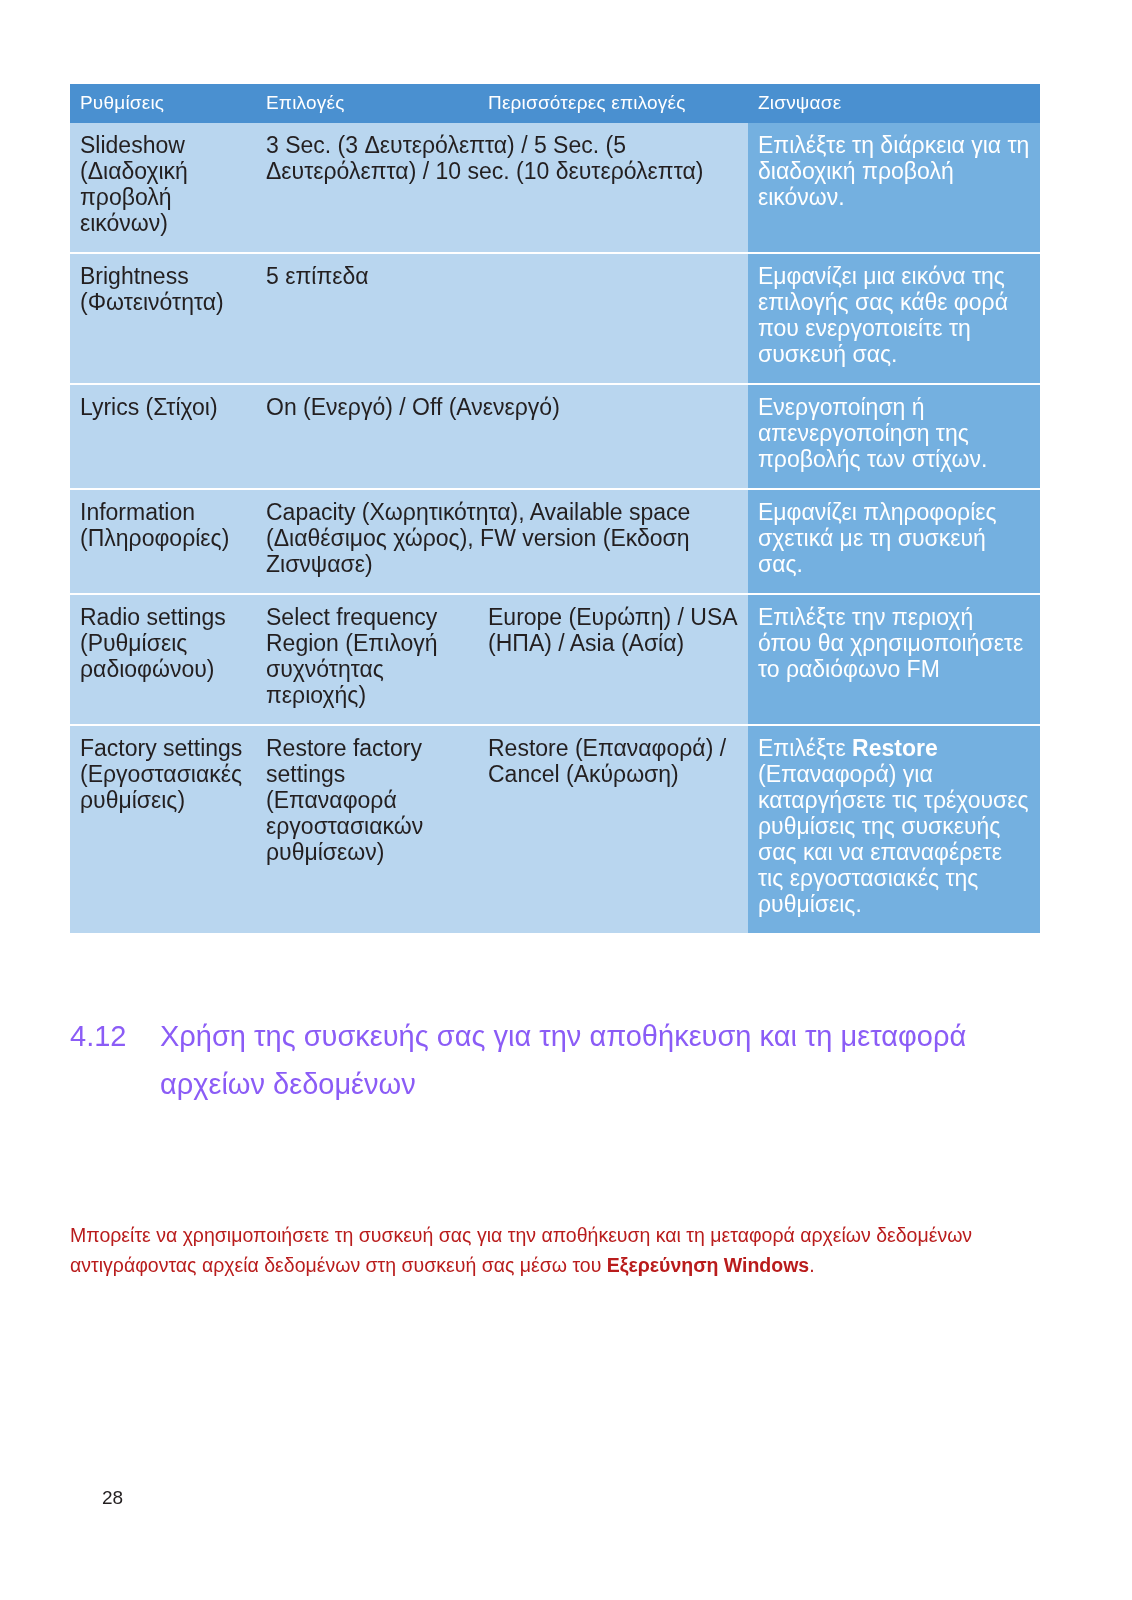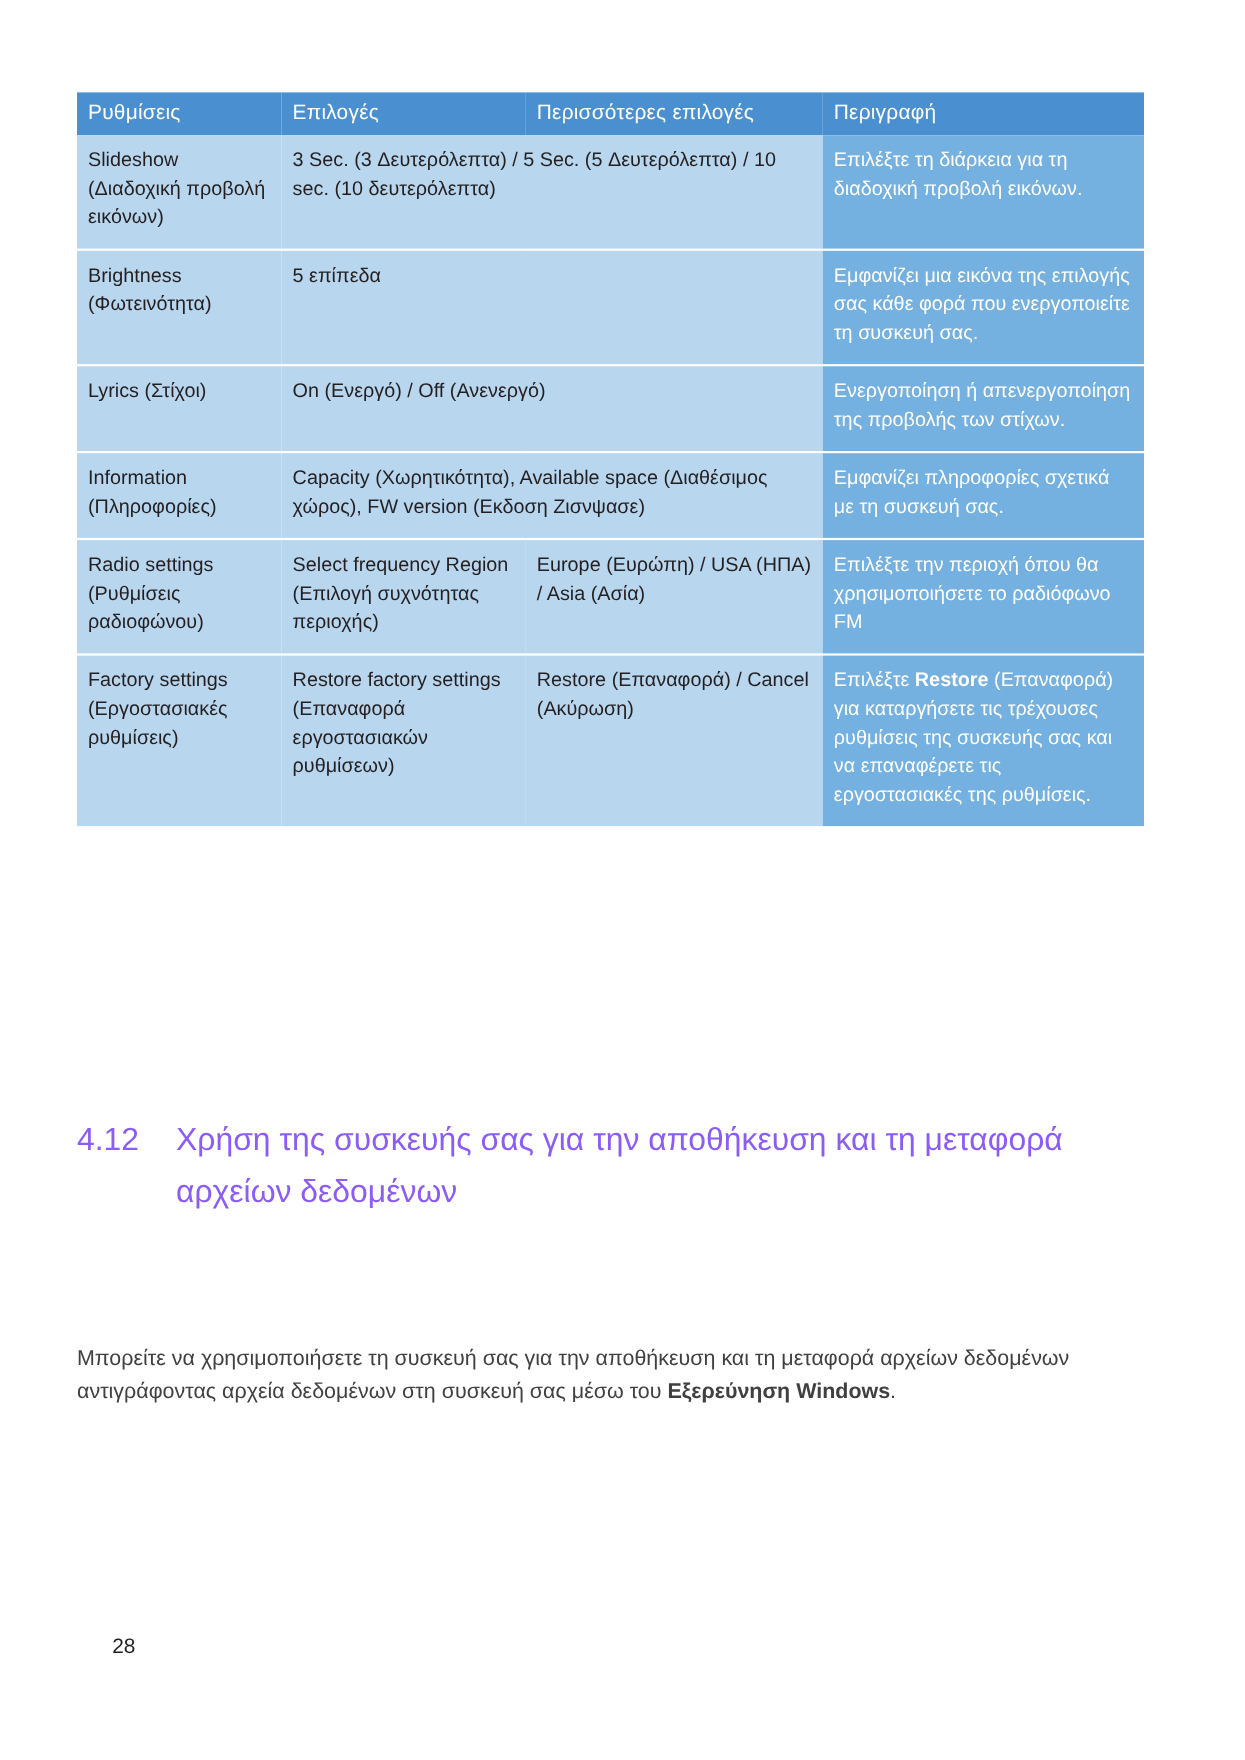--- a/index.html
+++ b/index.html
@@ -43,21 +43,21 @@
     font-size: 19px;
     font-weight: normal;
     text-align: left;
     padding: 8px 8px 9px 10px;
     vertical-align: top;
     letter-spacing: 0.2px;
   }
   table.settings td {
     background: #b9d6ef;
     color: #231f20;
-    font-size: 18px;
+    font-size: 23px;
     line-height: 26px;
     text-align: left;
     padding: 9px 10px 16px 10px;
     vertical-align: top;
     border-bottom: 2px solid #ffffff;
   }
   table.settings td.desc {
     background: #74b0e0;
     color: #ffffff;
     margin-top: 26px;
@@ -88,21 +88,21 @@
   }
 
   
   .body-par {
     position: absolute;
     left: 0;
     top: 1200px;
     width: 935px;
     font-size: 19.5px;
     line-height: 30px;
-    color: #404040;
+    color: #b91c1c;
   }
   .body-par b { font-weight: bold; }
 
   
   .page-number {
     position: absolute;
     left: 0;
     top: 1487px;
     font-size: 19px;
     color: #231f20;
@@ -119,21 +119,21 @@
       <col class="c1">
         <col class="c2">
         <col class="c3">
         <col class="c4">
     </colgroup>
     <thead>
       <tr>
         <th>Ρυθμίσεις</th>
         <th>Επιλογές</th>
         <th>Περισσότερες επιλογές</th>
-        <th>Περιγραφή</th>
+        <th>Ζισνψασε</th>
       </tr>
     </thead>
     <tbody>
       <tr>
         <td>Slideshow (Διαδοχική προβολή εικόνων)</td>
         <td colspan="2">3 Sec. (3 Δευτερόλεπτα) / 5 Sec. (5 Δευτερόλεπτα) / 10 sec. (10 δευτερόλεπτα)</td>
         <td class="desc">Επιλέξτε τη διάρκεια για τη διαδοχική προβολή εικόνων.</td>
       </tr>
       <tr>
         <td>Brightness (Φωτεινότητα)</td>

